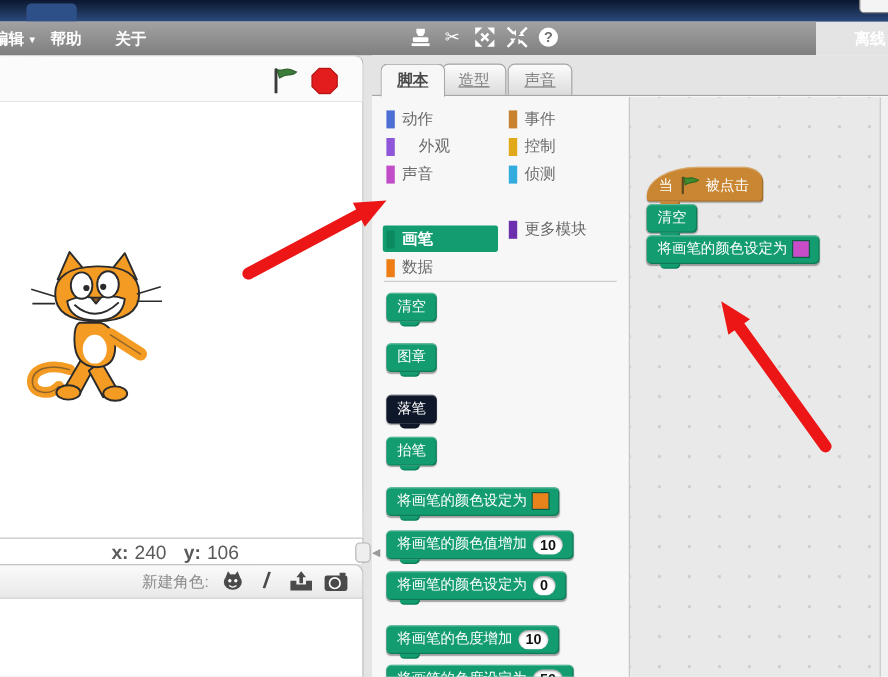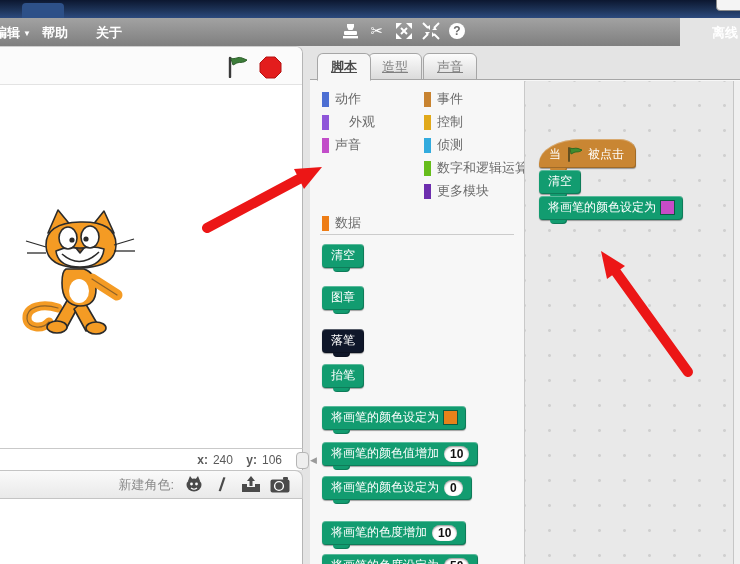--- a/index.html
+++ b/index.html
@@ -33,21 +33,21 @@
     background:#fff; border-right:1px solid #b5b5b5; border-top:1px solid #cfcfcf;
     border-radius:0 7px 0 0; }
   .stage-header { position:absolute; left:0; top:0; width:100%; height:38px;
     background:#fbfbfb; border-bottom:1px solid #e3e3e3; border-radius:0 7px 0 0; }
   .flag-btn { position:absolute; right:52px; top:9px; width:24px; height:22px; cursor:pointer; }
   .stop-btn { position:absolute; right:20px; top:9px; width:23px; height:23px; cursor:pointer; }
   .cat-sprite { position:absolute; left:22px; top:160px; width:118px; height:130px; }
 
   .coords-row { position:absolute; left:0; top:448px; width:303px; height:22px;
     background:#fff; border-top:1px solid #c9c9c9; border-right:1px solid #b5b5b5;
-    color:#5a5a5a; font-size:12px; text-align:right; padding:4px 20px 0 0; }
+    color:#5a5a5a; font-size:16px; text-align:center; padding:4px 20px 0 0; }
   .coords-row b { font-weight:bold; margin-left:10px; }
   .coords-row span { margin-left:5px; }
   .pane-handle { position:absolute; left:296px; top:452px; width:13px; height:17px;
     background:#eee; border:1px solid #b5b5b5; border-radius:4px; }
 
   .sprite-bar { position:absolute; left:0; top:470px; width:303px; height:29px;
     background:linear-gradient(180deg,#fafafa,#e9e9e9); border:1px solid #c4c4c4;
     border-left:none; border-radius:0 8px 0 0;
     display:flex; align-items:center; justify-content:flex-end; gap:9px; padding-right:12px; }
   .sprite-bar .nslabel { color:#8b8b8b; font-size:13px; }
@@ -264,40 +264,40 @@
             <span>动作</span>
           </div>
         <div class="cat-row" style="left:12px; top:32px;gap:20px;">
             <span class="cat-swatch" style="background-color: rgb(143, 86, 217);"></span>
             <span>外观</span>
           </div>
         <div class="cat-row" style="left:12px; top:55px;">
             <span class="cat-swatch" style="background-color: rgb(194, 77, 201);"></span>
             <span>声音</span>
           </div>
+        <div class="cat-selected" style="background-color: rgb(18, 156, 112);">
+            <span class="cat-swatch" style="background-color: rgb(11, 138, 96);"></span>
+            <span>画笔</span>
+          </div>
         <div class="cat-row" style="left:12px; top:133px;">
             <span class="cat-swatch" style="background-color: rgb(238, 125, 22);"></span>
             <span>数据</span>
           </div>
 
         <div class="cat-row" style="left:114px; top:9px;">
             <span class="cat-swatch" style="background-color: rgb(200, 131, 48);"></span>
             <span>事件</span>
           </div>
         <div class="cat-row" style="left:114px; top:32px;">
             <span class="cat-swatch" style="background-color: rgb(225, 169, 26);"></span>
             <span>控制</span>
           </div>
         <div class="cat-row" style="left:114px; top:55px;">
             <span class="cat-swatch" style="background-color: rgb(50, 171, 222);"></span>
             <span>侦测</span>
-          </div>
-        <div class="cat-row" style="left:114px; top:78px;">
-            <span class="cat-swatch" style="background-color: rgb(102, 189, 27);"></span>
-            <span>数字和逻辑运算</span>
           </div>
         <div class="cat-row" style="left:114px; top:101px;">
             <span class="cat-swatch" style="background-color: rgb(109, 46, 174);"></span>
             <span>更多模块</span>
           </div>
 
         <div class="cat-divider"></div>
 
         <div class="block" style="left: 12px; top: 164px; background-color: rgb(18, 156, 112);">
             <span>清空</span>

